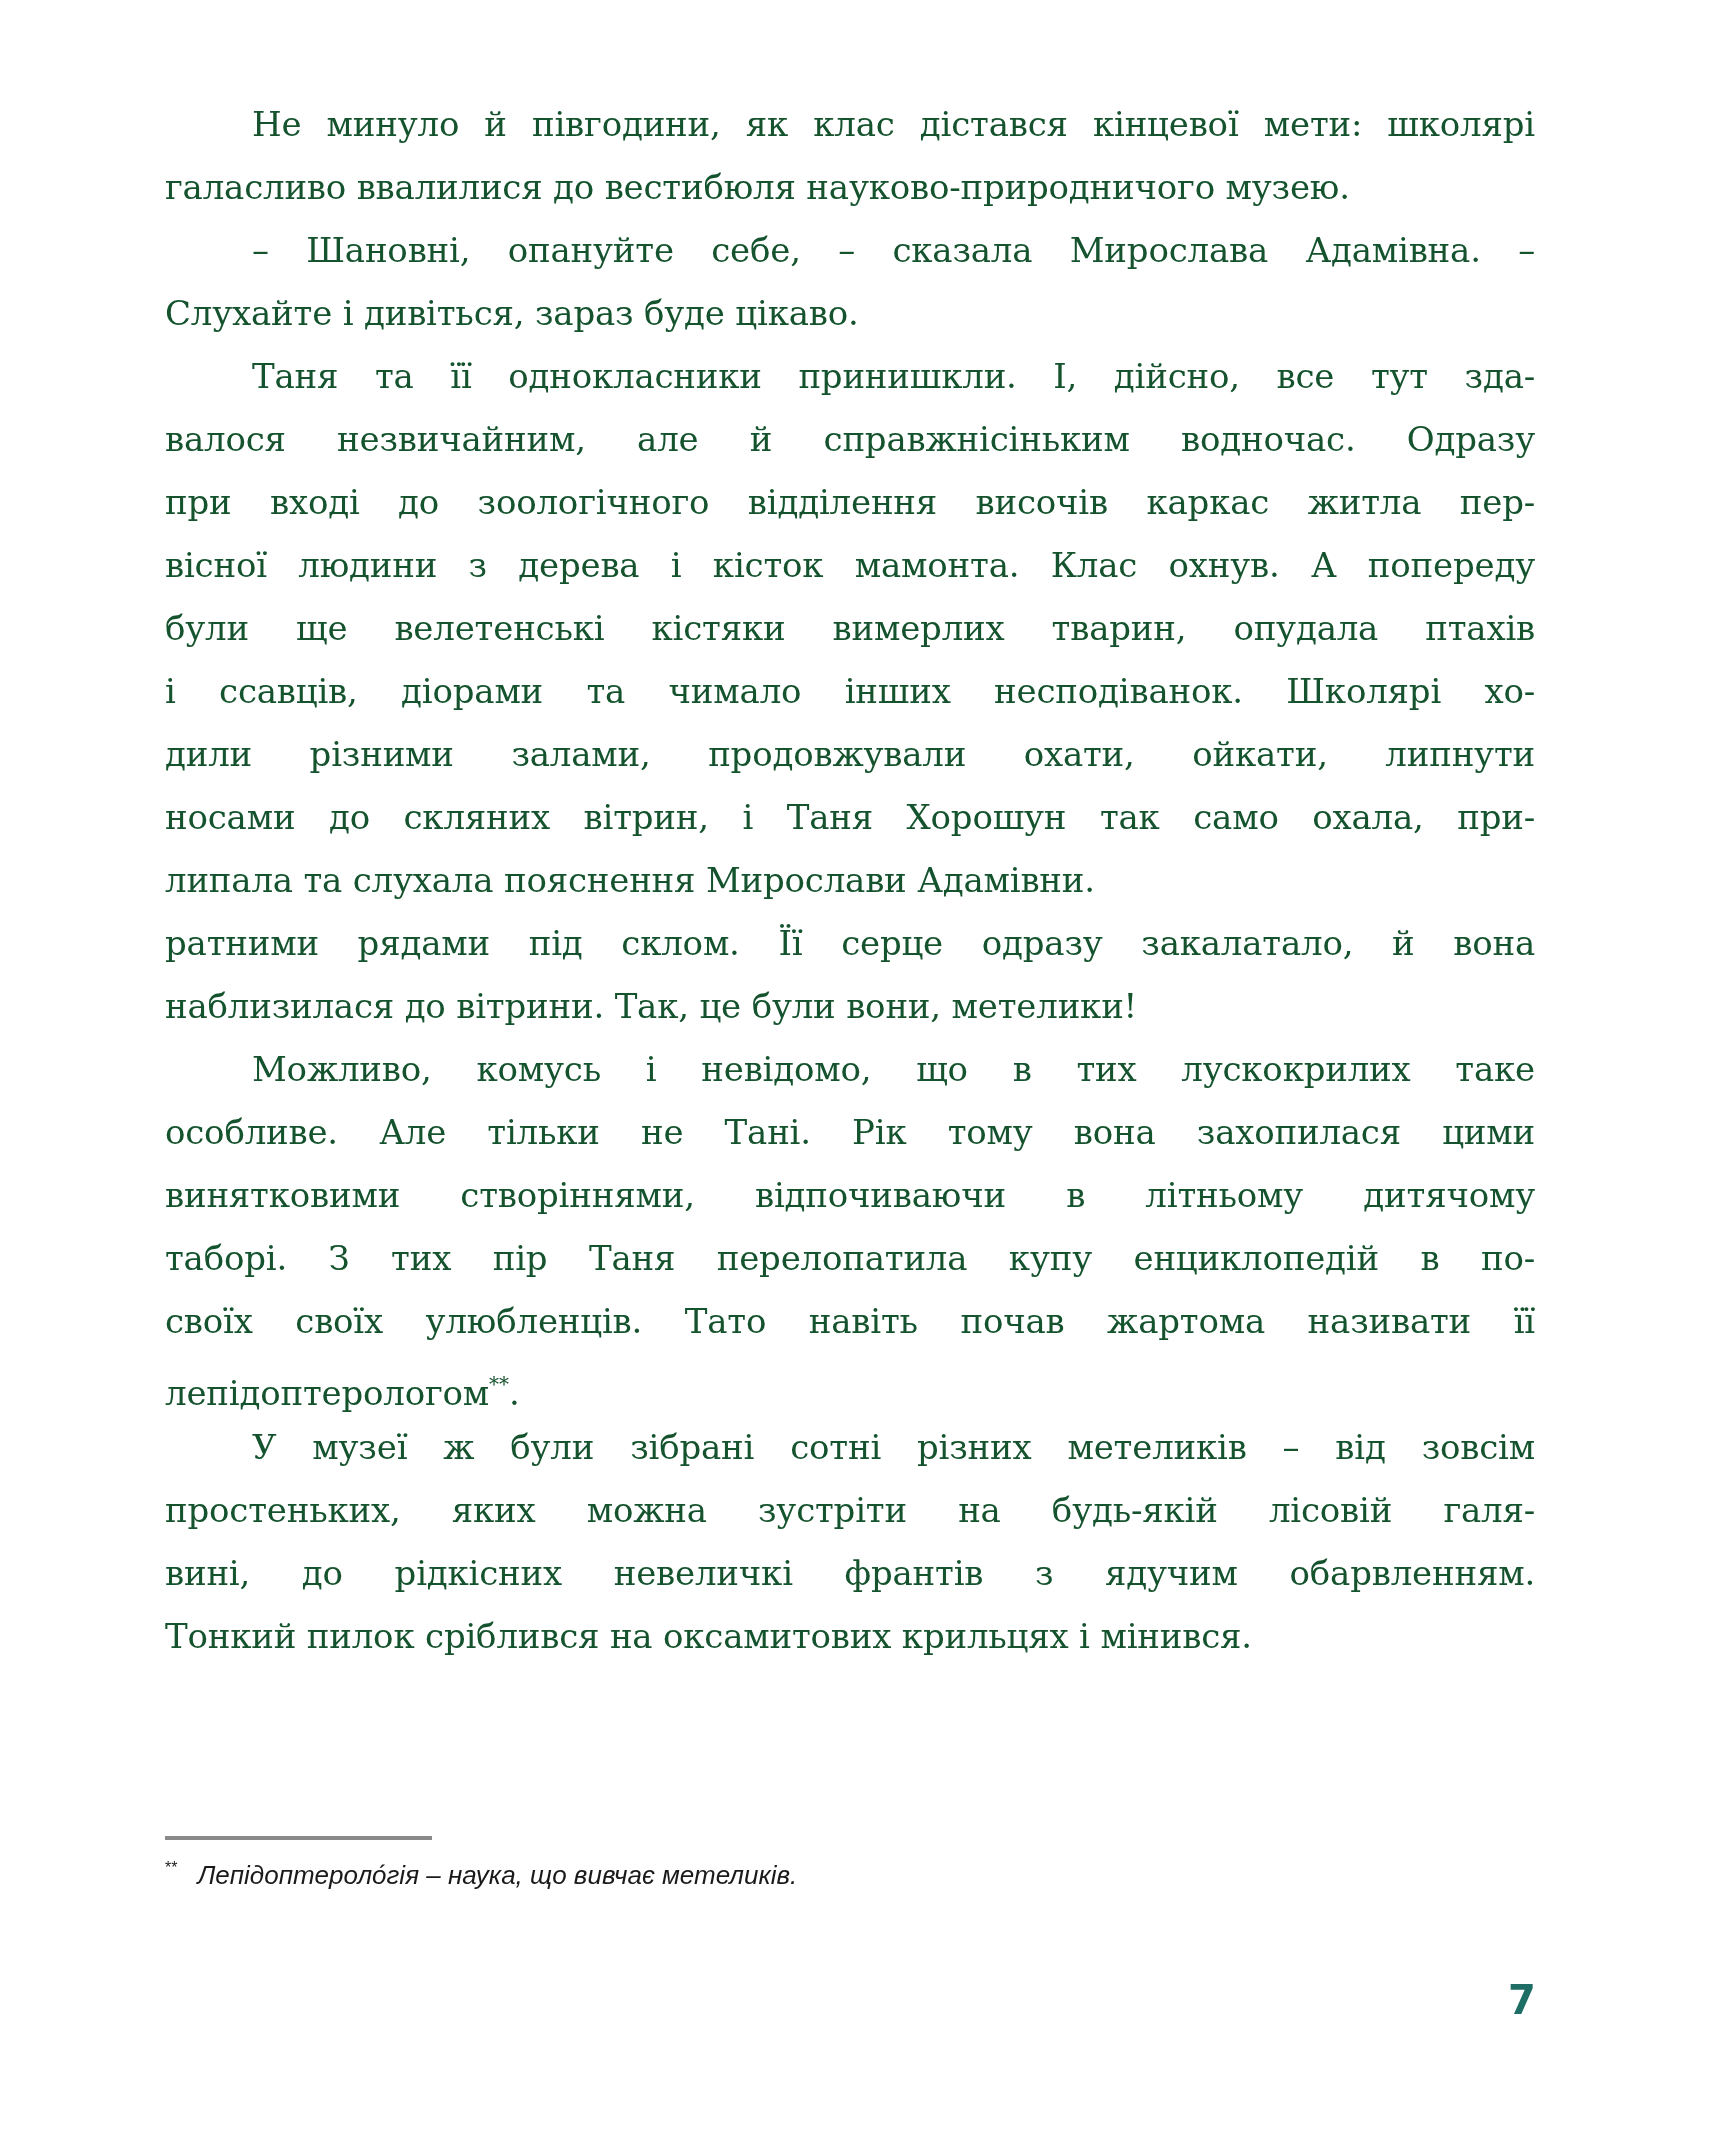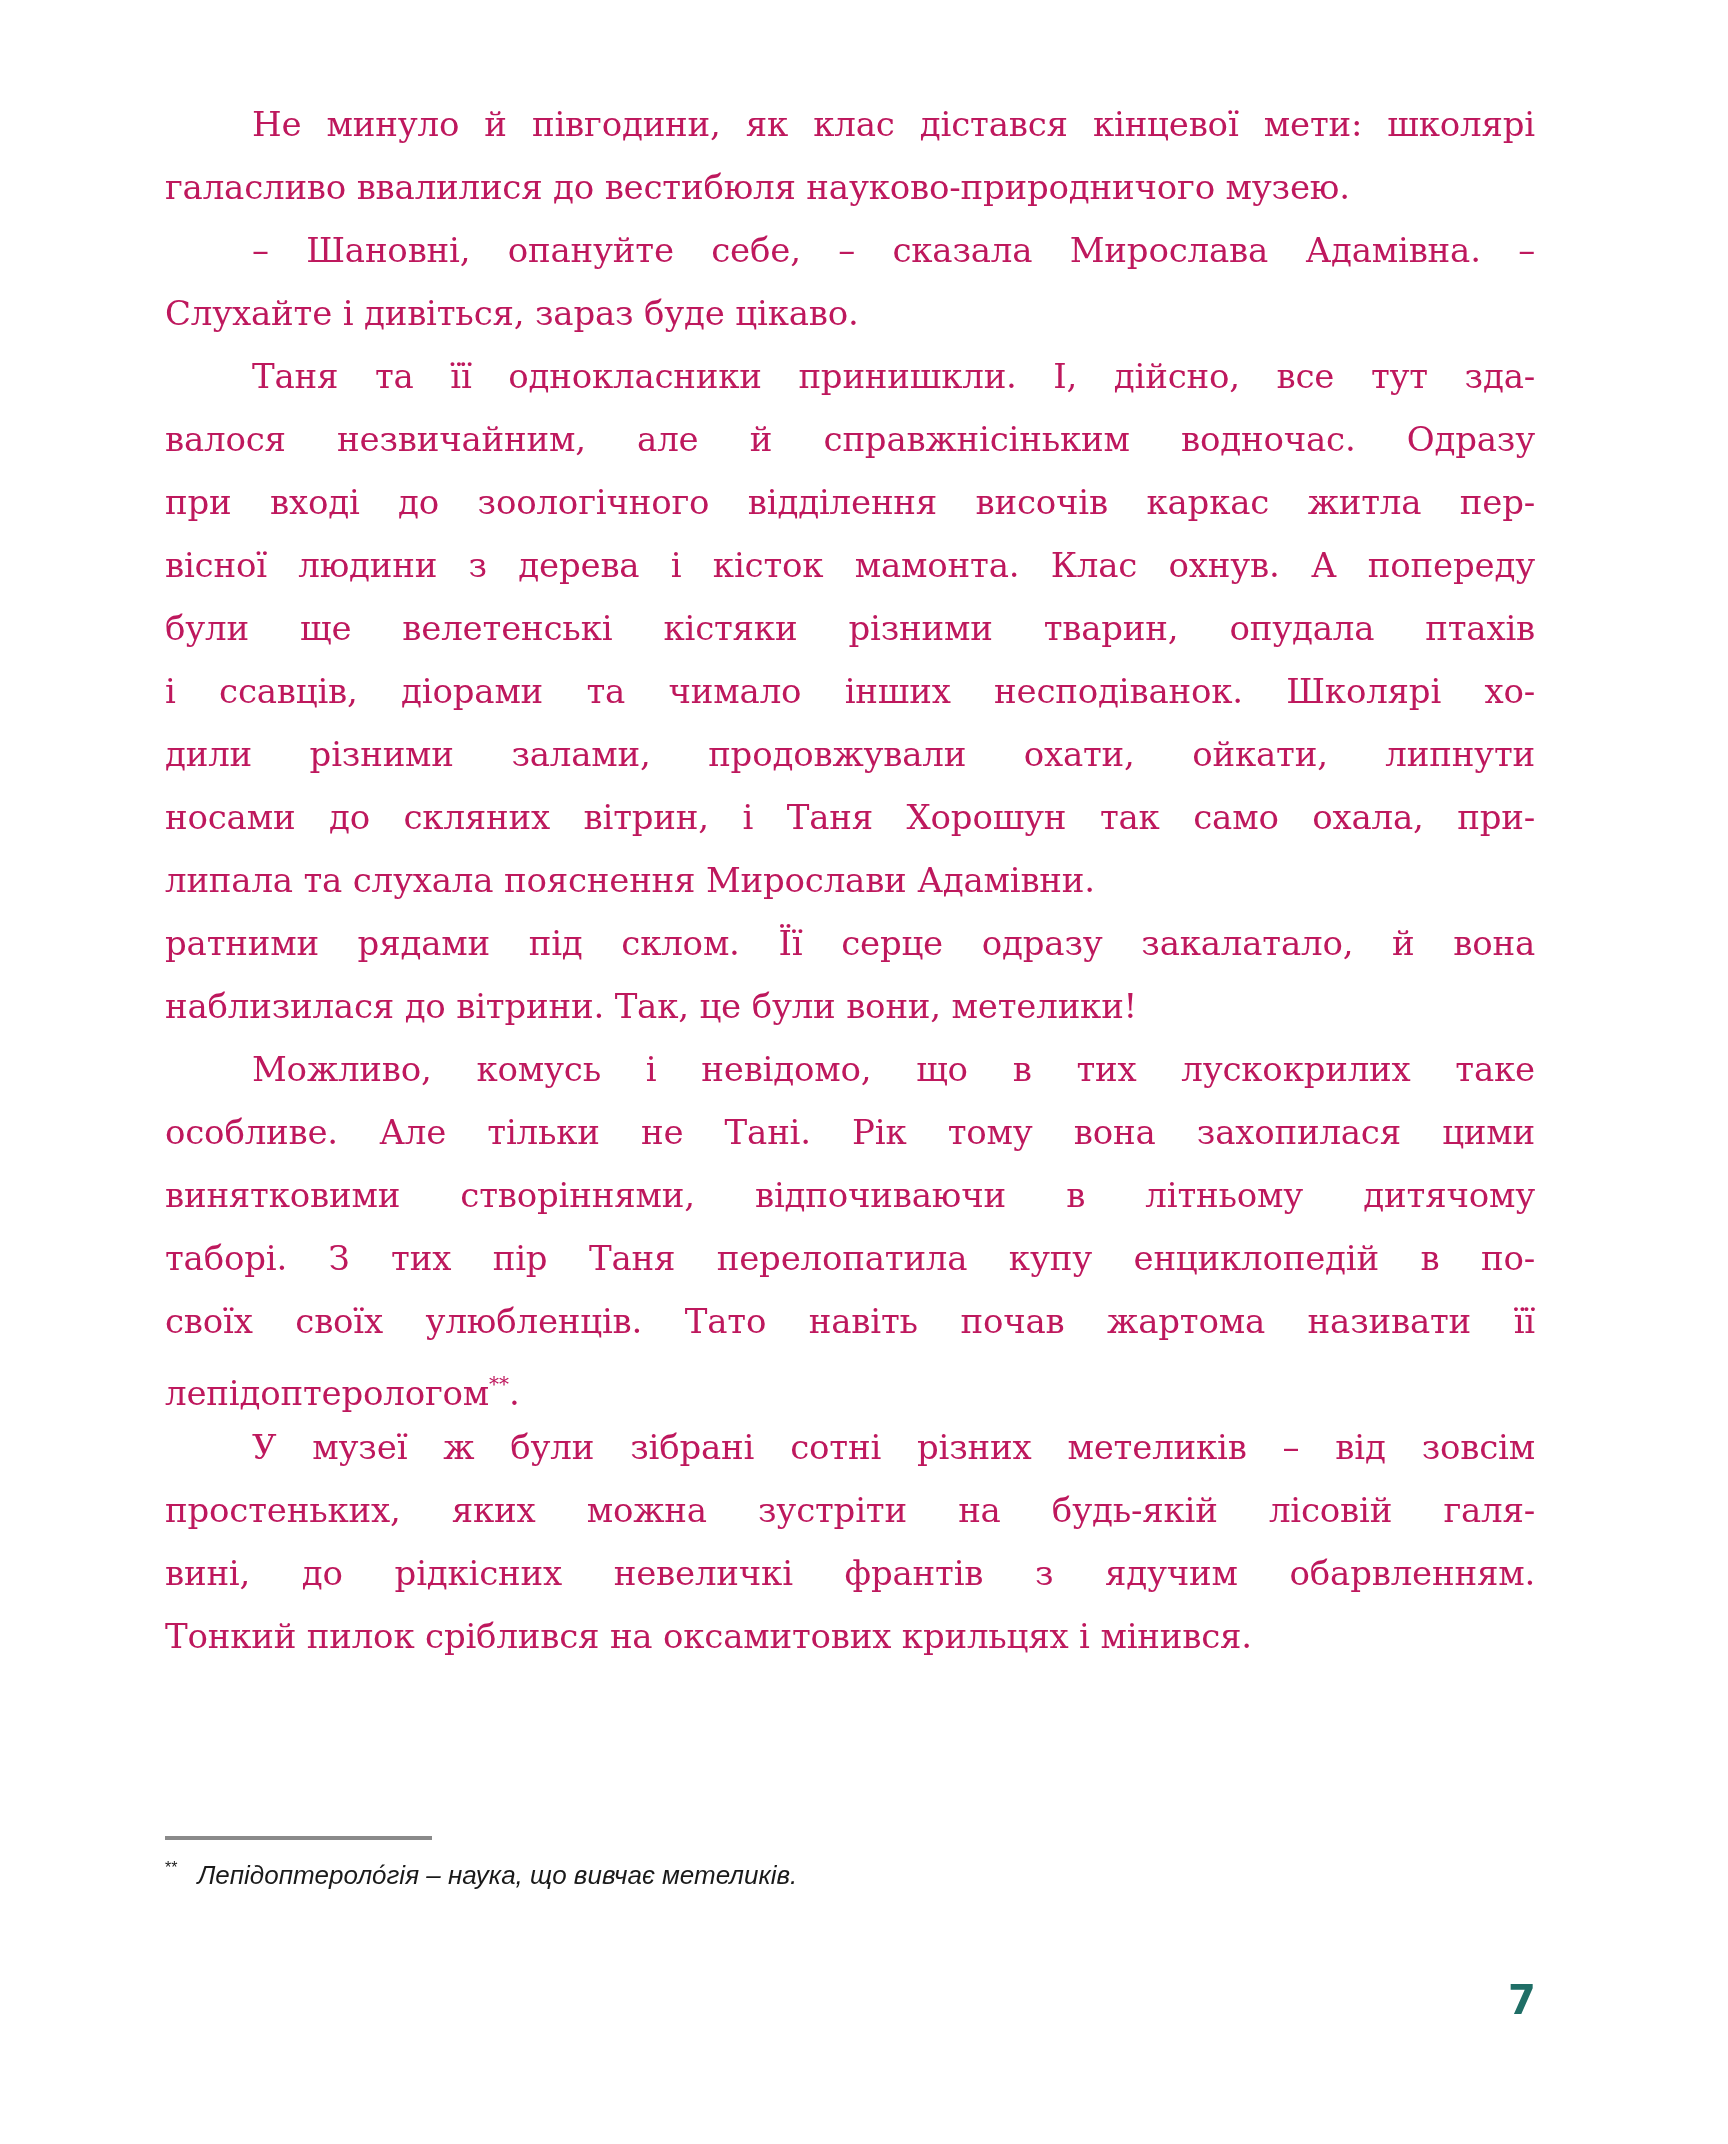--- a/index.html
+++ b/index.html
@@ -21,21 +21,21 @@
     background: #ffffff;
   }
   .body-text {
     position: absolute;
     left: 165px;
     top: 93px;
     width: 1370px;
     font-family: "DejaVu Serif", "Liberation Serif", serif;
     font-size: 34px;
     line-height: 63px;
-    color: #be185d;
+    color: #14532d;
   }
   .line {
     display: block;
     height: 63px;
     white-space: nowrap;
     text-align: justify;
     text-align-last: justify;
     letter-spacing: -0.2px;
   }
   .line.indent {
@@ -95,21 +95,21 @@
     <span class="line indent">Не минуло й півгодини, як клас дістався кінцевої мети: школярі</span>
     <span class="line last">галасливо ввалилися до вестибюля науково-природничого музею.</span>
 
     <span class="line indent">– Шановні, опануйте себе, – сказала Мирослава Адамівна. –</span>
     <span class="line last">Слухайте і дивіться, зараз буде цікаво.</span>
 
     <span class="line indent">Таня та її однокласники принишкли. І, дійсно, все тут зда-</span>
     <span class="line">валося незвичайним, але й справжнісіньким водночас. Одразу</span>
     <span class="line">при вході до зоологічного відділення височів каркас житла пер-</span>
     <span class="line">вісної людини з дерева і кісток мамонта. Клас охнув. А попереду</span>
-    <span class="line">були ще велетенські кістяки різними тварин, опудала птахів</span>
+    <span class="line">були ще велетенські кістяки вимерлих тварин, опудала птахів</span>
     <span class="line">і ссавців, діорами та чимало інших несподіванок. Школярі хо-</span>
     <span class="line">дили різними залами, продовжували охати, ойкати, липнути</span>
     <span class="line">носами до скляних вітрин, і Таня Хорошун так само охала, при-</span>
     <span class="line last">липала та слухала пояснення Мирослави Адамівни.</span>
 
     <span class="line">ратними рядами під склом. Її серце одразу закалатало, й вона</span>
     <span class="line last">наблизилася до вітрини. Так, це були вони, метелики!</span>
 
     <span class="line indent">Можливо, комусь і невідомо, що в тих лускокрилих таке</span>
     <span class="line">особливе. Але тільки не Тані. Рік тому вона захопилася цими</span>

